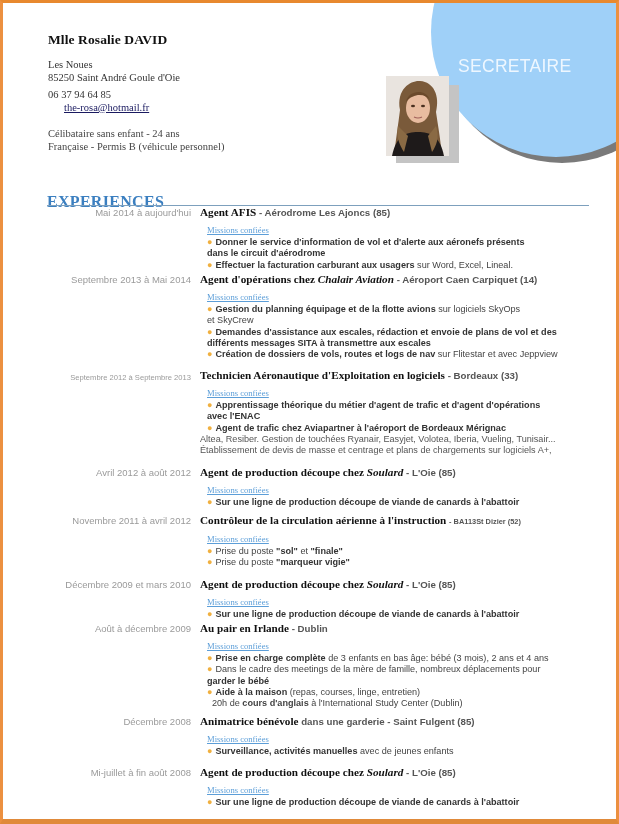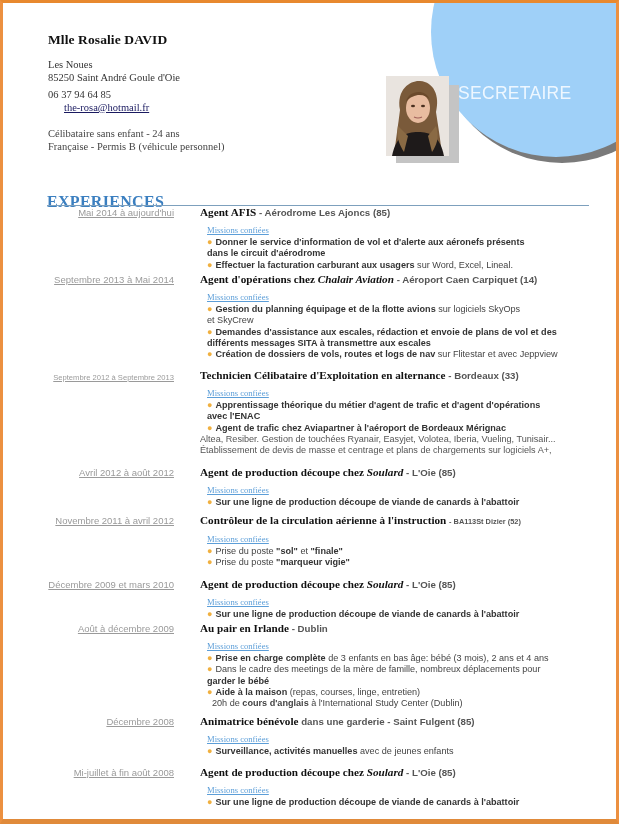--- a/index.html
+++ b/index.html
@@ -22,41 +22,41 @@
   .circle-shadow {
     position: absolute; left: 434px; top: -90px; width: 250px; height: 250px;
     border-radius: 50%; background: #7a7a7a;
   }
   .circle {
     position: absolute; left: 428px; top: -96px; width: 250px; height: 250px;
     border-radius: 50%; background: #9fd0f8;
   }
   .job-title {
     position: absolute; left: 455px; top: 53px; color: #eef7ff;
-    font-family: "Liberation Sans", sans-serif; font-size: 17.5px; letter-spacing: 0.3px; margin-top: 27px;
+    font-family: "Liberation Sans", sans-serif; font-size: 17.5px; letter-spacing: 0.3px;
   }
   .photo-shadow { position: absolute; left: 393px; top: 82px; width: 63px; height: 78px; background: #c4c4c4; }
   .photo {
     position: absolute; left: 383px; top: 73px; width: 63px; height: 80px; overflow: hidden;
     background: linear-gradient(180deg, #ece8e4 0%, #e4ddd6 100%);
   }
   .photo svg { display: block; }
 
   
   .section-title {
     position: absolute; left: 44px; top: 190px; color: #3b7fc0;
     font-family: "Liberation Serif", serif; font-size: 16px; font-weight: bold; letter-spacing: 0.3px;
   }
   .section-rule { position: absolute; left: 44px; top: 202px; width: 542px; height: 1px; background: #7da0bd; }
 
   .entries { position: absolute; left: 0; top: 203px; width: 619px; }
   .entry { position: relative; }
   .date {
-    position: absolute; right: 448px; top: 0; font-size: 9.5px; color: #9a9a9a;
-    white-space: nowrap; line-height: 13px; text-decoration: underline;
+    position: absolute; right: 431px; top: 0; font-size: 9.5px; color: #9a9a9a;
+    white-space: nowrap; line-height: 13px;
   }
   .date.small { font-size: 7.6px; top: 2px; }
   .content { margin-left: 197px; width: 395px; }
   .role { line-height: 13px; font-size: 9.7px; color: #444; white-space: nowrap; }
   .role .title { font-family: "Liberation Serif", serif; font-weight: bold; font-size: 11.2px; color: #111; }
   .role .title i { font-style: italic; }
   .role .place { font-weight: bold; color: #555; }
   .role .place.small { font-size: 7.4px; }
   .missions {
     display: inline-block; margin-left: 7px; font-family: Liberation Serif, serif;
@@ -127,21 +127,21 @@
         <div class="content"><div class="role"><span class="title">Agent d'opérations chez <i>Chalair Aviation</i></span> <span class="place">- Aéroport Caen Carpiquet (14)</span></div><a class="missions">Missions confiées</a><ul class="bullets">
             <li><span class="dot">●</span><b>Gestion du planning équipage et de la flotte avions</b> sur logiciels SkyOps</li>
             <li class="cont">et SkyCrew</li>
             <li><span class="dot">●</span><b>Demandes d'assistance aux escales, rédaction et envoie de plans de vol et des</b></li>
             <li class="cont"><b>différents messages SITA à transmettre aux escales</b></li>
             <li><span class="dot">●</span><b>Création de dossiers de vols, routes et logs de nav</b> sur Flitestar et avec Jeppview</li>
           </ul></div>
       </div>
       <div class="entry" style="position: absolute; top: 163px; left: 0px; width: 619px;">
         <div class="date small">Septembre 2012 à Septembre 2013</div>
-        <div class="content"><div class="role"><span class="title">Technicien Célibataire d'Exploitation en alternance</span> <span class="place">- Bordeaux (33)</span></div><a class="missions">Missions confiées</a><ul class="bullets">
+        <div class="content"><div class="role"><span class="title">Technicien Aéronautique d'Exploitation en logiciels</span> <span class="place">- Bordeaux (33)</span></div><a class="missions">Missions confiées</a><ul class="bullets">
             <li><span class="dot">●</span><b>Apprentissage théorique du métier d'agent de trafic et d'agent d'opérations</b></li>
             <li class="cont"><b>avec l'ENAC</b></li>
             <li><span class="dot">●</span><b>Agent de trafic chez Aviapartner à l'aéroport de Bordeaux Mérignac</b></li>
           </ul><div class="note">Altea, Resiber. Gestion de touchées Ryanair, Easyjet, Volotea, Iberia, Vueling, Tunisair...</div><div class="note">Établissement de devis de masse et centrage et plans de chargements sur logiciels A+,</div></div>
       </div>
       <div class="entry" style="position: absolute; top: 260px; left: 0px; width: 619px;">
         <div class="date">Avril 2012 à août 2012</div>
         <div class="content"><div class="role"><span class="title">Agent de production découpe chez <i>Soulard</i></span> <span class="place">- L'Oie (85)</span></div><a class="missions">Missions confiées</a><ul class="bullets">
             <li><span class="dot">●</span><b>Sur une ligne de production découpe de viande de canards à l'abattoir</b></li>
           </ul></div>

